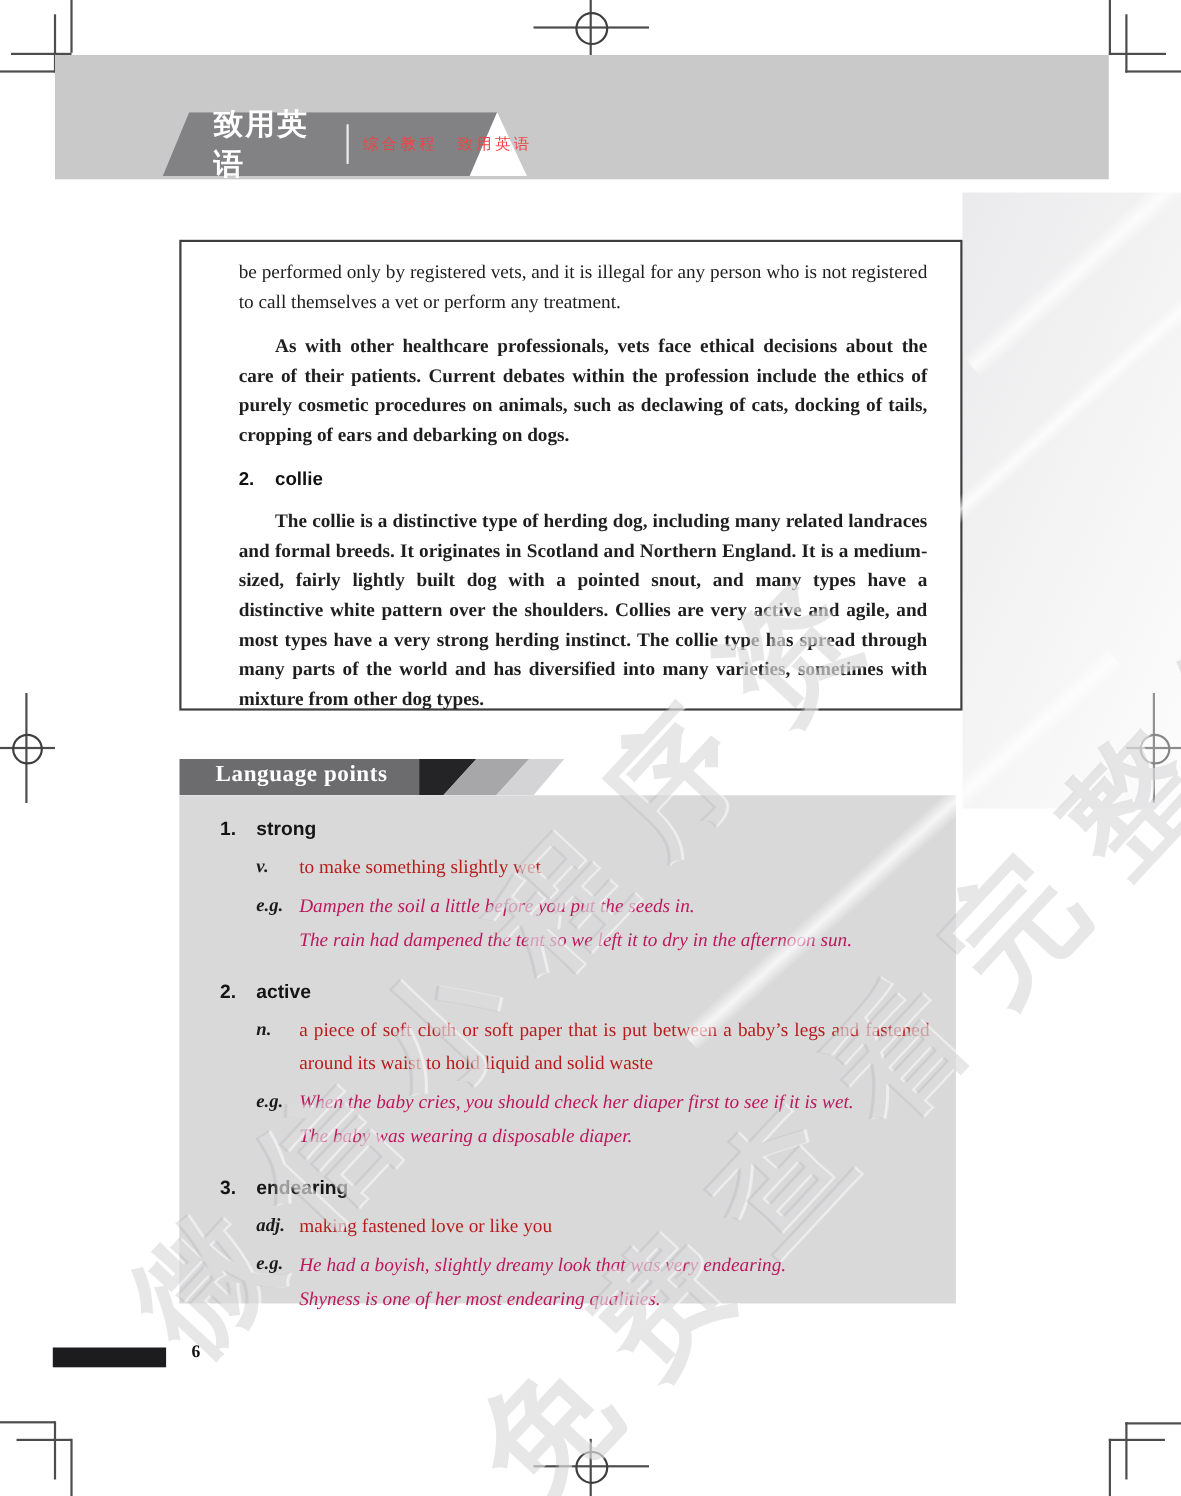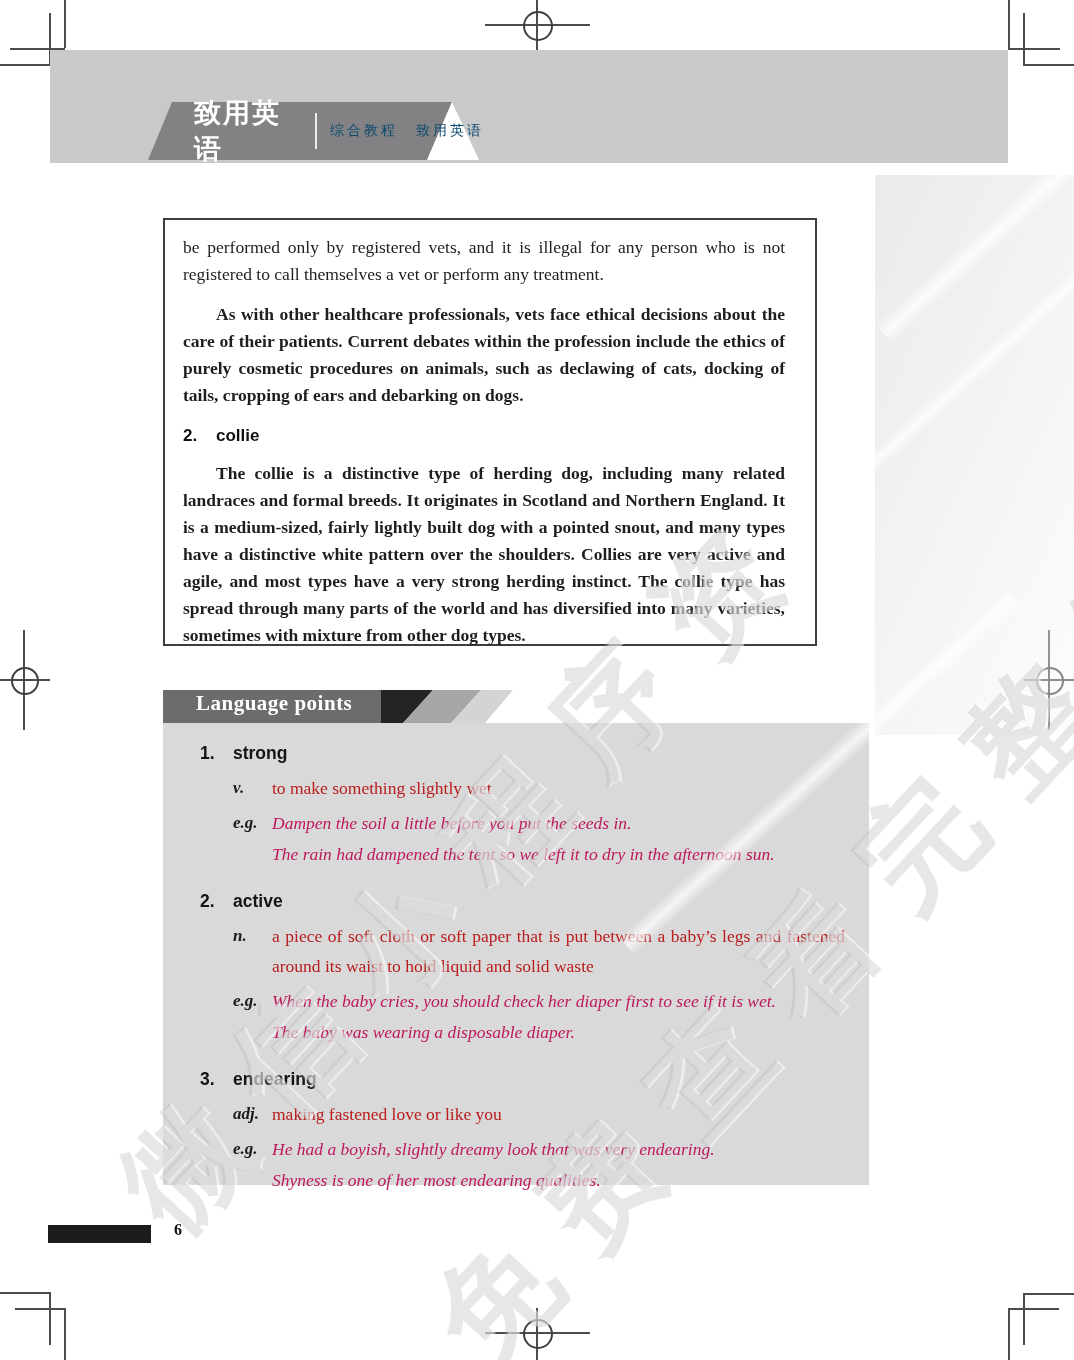--- a/index.html
+++ b/index.html
@@ -12,25 +12,25 @@
   
   .reg-h{position:absolute;height:2px;background:#4c4c4e;}
   .reg-v{position:absolute;width:2px;background:#4c4c4e;}
   .reg-c{position:absolute;border:2px solid #3f3f41;border-radius:50%;background:transparent;}
   
   .band{position:absolute;left:50px;top:50px;width:958px;height:113px;background:#c9c9ca;}
   .brand-wrap{position:absolute;left:148px;top:102px;width:336px;height:58px;}
   .brand-text{position:absolute;left:46px;top:0;height:58px;display:flex;align-items:center;justify-content:flex-end;}
   .brand-title{font-family:"Liberation Sans",sans-serif;font-weight:bold;font-size:27px;color:#ffffff;letter-spacing:2px;}
   .brand-divider{width:2px;height:36px;background:rgba(255,255,255,.85);margin:0 13px 0 12px;}
-  .brand-sub{font-family:"Liberation Sans",sans-serif;font-size:14px;color:#0c4a6e;letter-spacing:3px;display:flex;gap:18px;white-space:nowrap;}
+  .brand-sub{font-family:"Liberation Sans",sans-serif;font-size:14px;color:#ef4444;letter-spacing:3px;display:flex;gap:18px;white-space:nowrap;}
   
   .reading-box{
-    position:absolute;left:163px;top:218px;width:654px;height:428px;box-sizing:border-box;
-    border:2px solid #3e3e3e;padding:14px 30px 0 18px;
+    position:absolute;left:163px;top:218px;width:712px;height:428px;box-sizing:border-box;
+    border:2px solid #3e3e3e;padding:14px 30px 0 52px;
     font-size:17.5px;line-height:27px;text-align:justify;color:#1e1e1e;
   }
   .reading-box p{margin:0 0 13px 0;}
   .reading-box p.indent{text-indent:33px;font-weight:bold;}
   .box-heading{display:flex;font-family:"Liberation Sans",sans-serif;font-weight:bold;font-size:17px;color:#111;margin:9px 0 11px 0;}
   .box-heading .num{width:33px;}
   
   .lp-banner{position:absolute;left:163px;top:690px;width:350px;height:33px;}
   .lp-banner svg{position:absolute;left:0;top:0;}
   .lp-title{position:absolute;left:33px;top:1px;font-family:"Liberation Serif",serif;font-weight:bold;font-size:21px;color:#ffffff;letter-spacing:.5px;}

